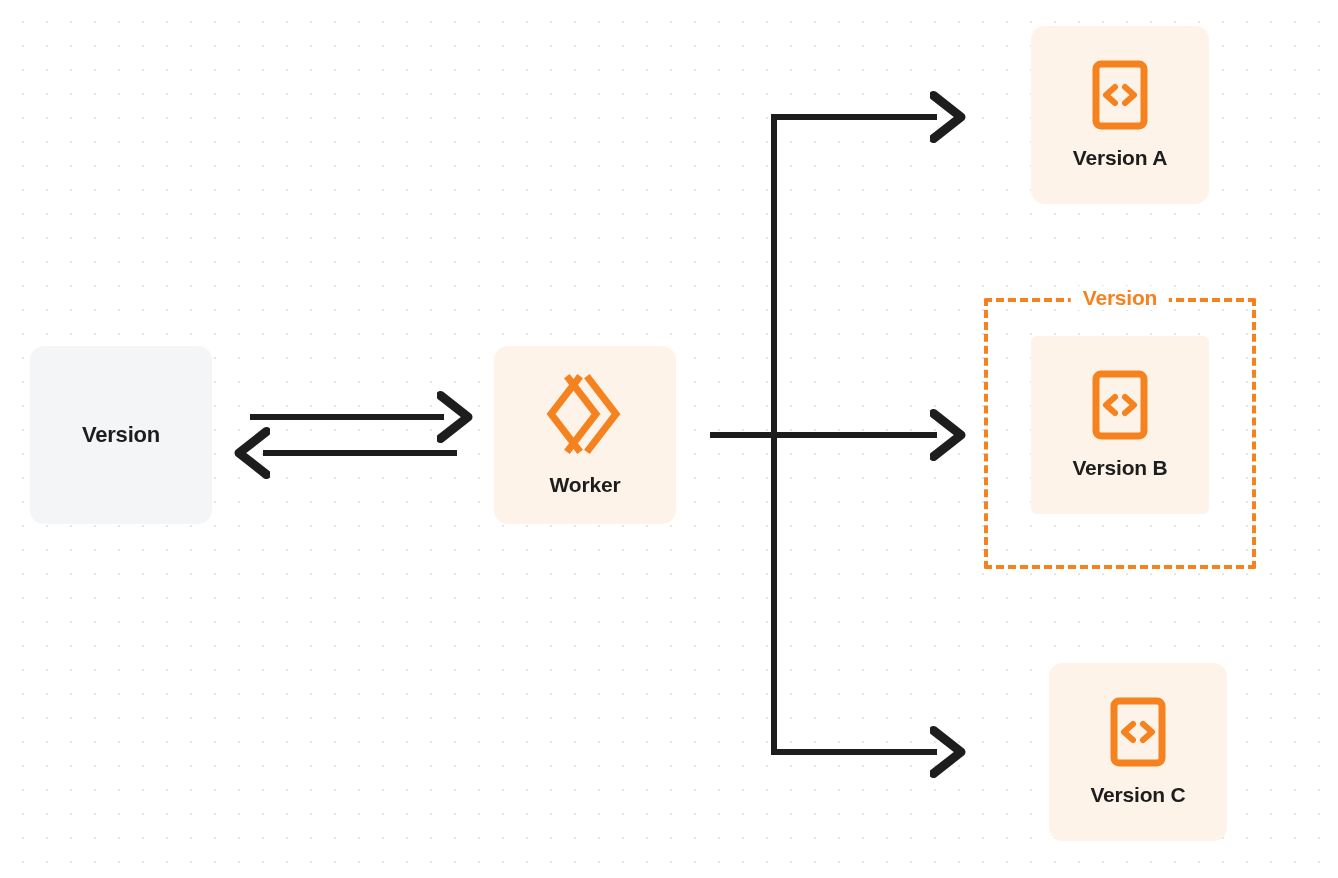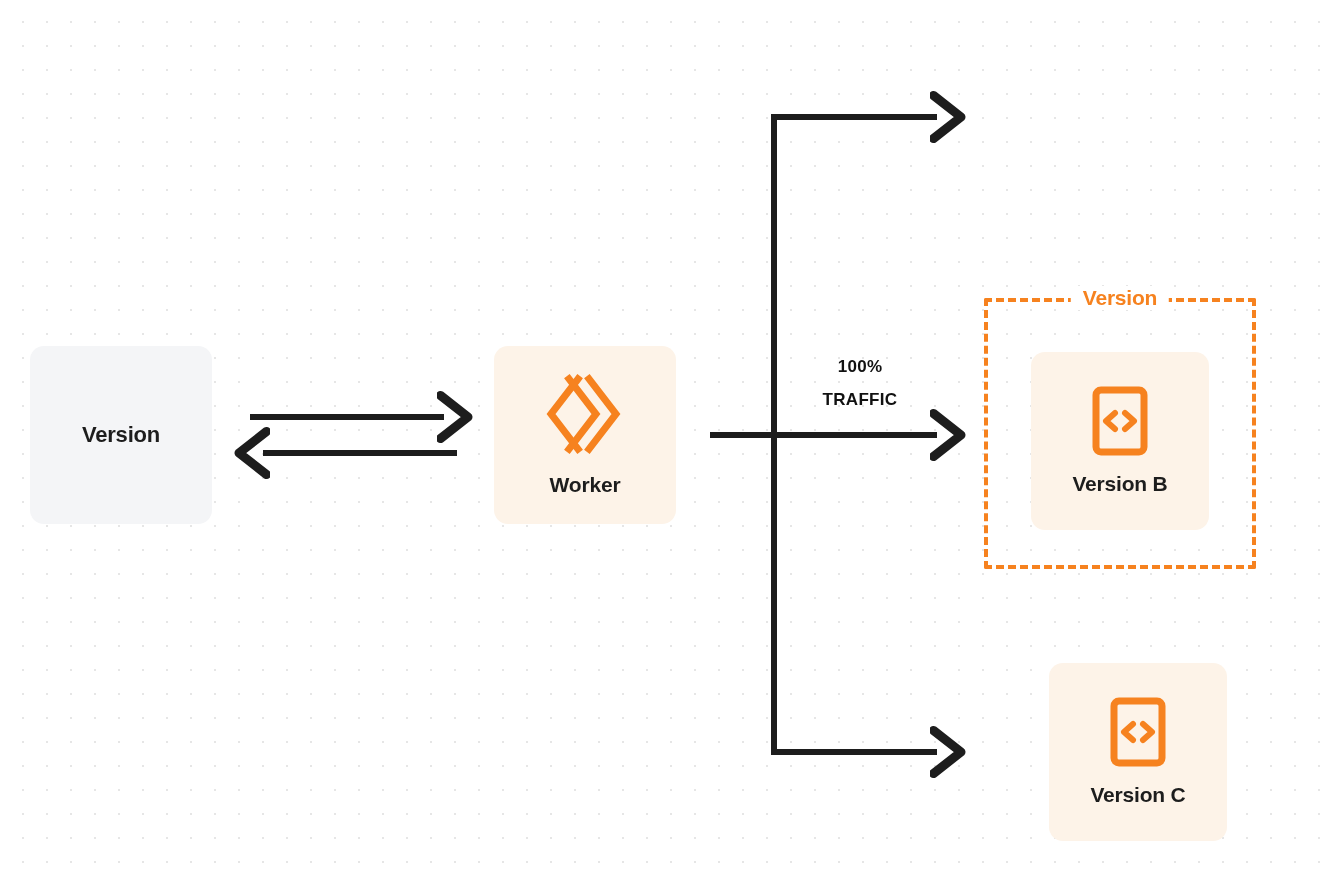--- a/index.html
+++ b/index.html
@@ -49,21 +49,21 @@
   }
 
   .node-version {
     left: 1031px;
     width: 178px;
     height: 178px;
     background: #fdf3e8;
   }
 
   .node-version.v-a { top: 26px; }
-  .node-version.v-b { top: 352px; }
+  .node-version.v-b { top: 336px; border-radius: 6px; }
   .node-version.v-c { top: 663px; margin-left: 18px; }
 
   .node-label {
     font-size: 21px;
     font-weight: bold;
     color: #1d1d1d;
     letter-spacing: -0.2px;
   }
 
   .node-client .node-label { font-size: 22px; }
@@ -171,41 +171,47 @@
         </g>
       </svg>
     </span>
     <span class="node-label">Worker</span>
   </div>
 
   <div class="deployed-frame">
     <span class="deployed-label">Version</span>
   </div>
 
-
-  <div class="node node-version v-b">
+  <div class="node node-version v-a">
     <span class="icon-wrap">
       <svg width="56" height="70" viewBox="0 0 56 70" xmlns="http://www.w3.org/2000/svg">
         <rect x="4" y="4" width="48" height="62" rx="5" ry="5" fill="none" stroke="#f6821f" stroke-width="7"></rect>
         <polyline points="23,27 14,35 23,43" fill="none" stroke="#f6821f" stroke-width="6" stroke-linecap="round" stroke-linejoin="round"></polyline>
         <polyline points="33,27 42,35 33,43" fill="none" stroke="#f6821f" stroke-width="6" stroke-linecap="round" stroke-linejoin="round"></polyline>
       </svg>
     </span>
-    <span class="node-label">Version B</span>
-  </div>
-
-  <div class="node node-version v-c">
+    <span class="node-label">Version A</span>
+  </div>
+
+  <div class="node node-version v-b">
     <span class="icon-wrap">
       <svg width="56" height="70" viewBox="0 0 56 70" xmlns="http://www.w3.org/2000/svg">
         <rect x="4" y="4" width="48" height="62" rx="5" ry="5" fill="none" stroke="#f6821f" stroke-width="7"></rect>
         <polyline points="23,27 14,35 23,43" fill="none" stroke="#f6821f" stroke-width="6" stroke-linecap="round" stroke-linejoin="round"></polyline>
         <polyline points="33,27 42,35 33,43" fill="none" stroke="#f6821f" stroke-width="6" stroke-linecap="round" stroke-linejoin="round"></polyline>
       </svg>
     </span>
+    <span class="node-label">Version B</span>
+  </div>
+
+  <div class="node node-version v-c">
+    <span class="icon-wrap">
+      <svg width="56" height="70" viewBox="0 0 56 70" xmlns="http://www.w3.org/2000/svg">
+        <rect x="4" y="4" width="48" height="62" rx="5" ry="5" fill="none" stroke="#f6821f" stroke-width="7"></rect>
+        <polyline points="23,27 14,35 23,43" fill="none" stroke="#f6821f" stroke-width="6" stroke-linecap="round" stroke-linejoin="round"></polyline>
+        <polyline points="33,27 42,35 33,43" fill="none" stroke="#f6821f" stroke-width="6" stroke-linecap="round" stroke-linejoin="round"></polyline>
+      </svg>
+    </span>
     <span class="node-label">Version C</span>
   </div>
 
-  <div class="traffic-label">
-    <span class="traffic-line">100%</span>
-    <span class="traffic-line">TRAFFIC</span>
-  </div>
 
 </div>
 
 </body></html>

